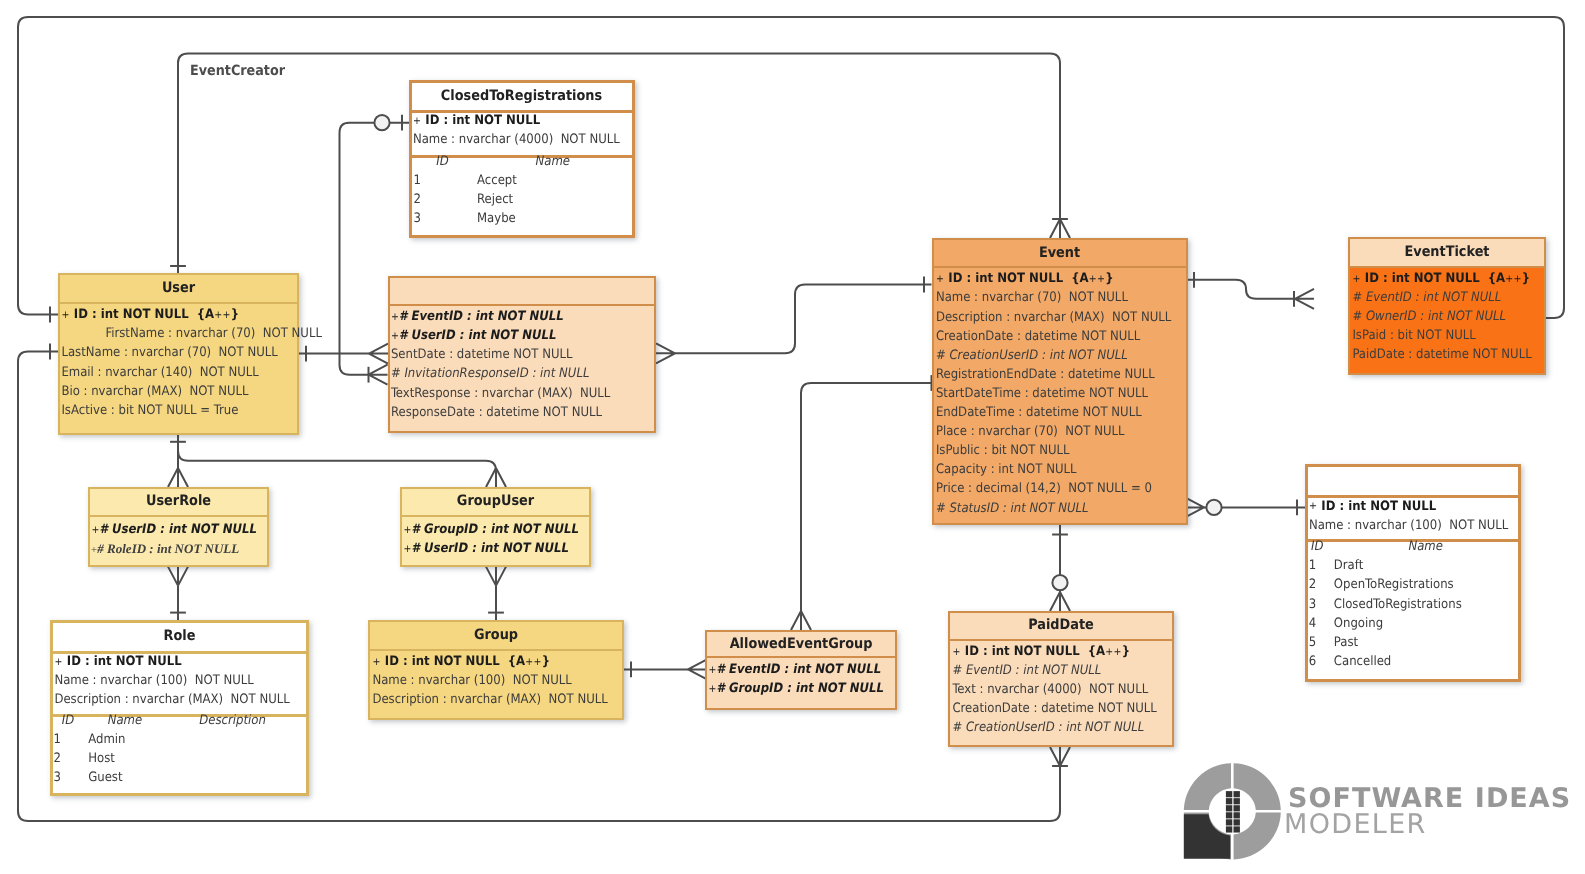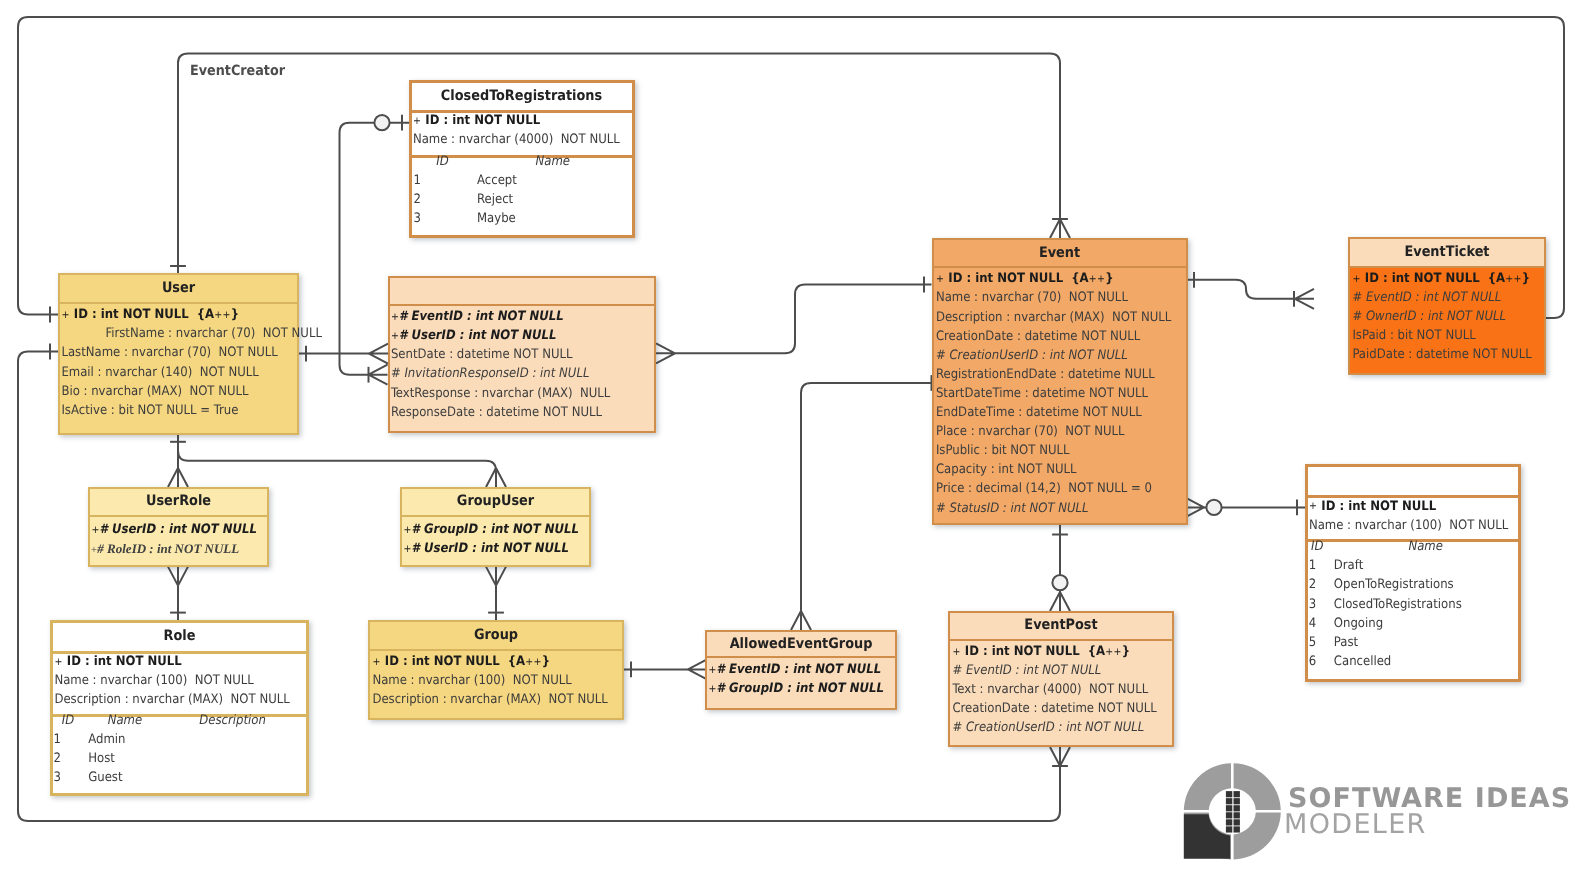--- a/index.html
+++ b/index.html
@@ -222,21 +222,21 @@
         <div class="row" style="left: 2.4px; top: 49.1px; height: 19.1px; line-height: 19.1px;"><span>Name : nvarchar (100)  NOT NULL</span></div>
         <div class="row" style="left: 2.4px; top: 68.2px; height: 19.1px; line-height: 19.1px;"><span>Description : nvarchar (MAX)  NOT NULL</span></div>
       </div>
       <div class="ent" style="left: 705px; top: 630px; width: 192px; height: 80px; background: rgb(250, 220, 187); border: 2px solid rgb(208, 142, 74); box-shadow: rgba(40, 50, 70, 0.28) 2px 2px 5px;">
         <div class="hdrtxt" style="position: absolute; left: 0px; top: 0px; width: 188px; height: 24px; line-height: 24px; background: rgb(250, 220, 187);">AllowedEventGroup</div>
         <div style="position: absolute; left: 0px; top: 24px; width: 188px; height: 2px; background: rgb(208, 142, 74);"></div>
         <div class="row" style="left: 1.4px; top: 28px; height: 19.1px; line-height: 19.1px; font-weight: bold; font-style: italic; color: rgb(28, 28, 28);"><span class="vis">+</span><span>#</span><span> EventID : int NOT NULL</span></div>
         <div class="row" style="left: 1.4px; top: 47.1px; height: 19.1px; line-height: 19.1px; font-weight: bold; font-style: italic; color: rgb(28, 28, 28);"><span class="vis">+</span><span>#</span><span> GroupID : int NOT NULL</span></div>
       </div>
       <div class="ent" style="left: 948px; top: 611px; width: 226px; height: 136px; background: rgb(250, 220, 187); border: 2px solid rgb(208, 142, 74); box-shadow: rgba(40, 50, 70, 0.28) 2px 2px 5px;">
-        <div class="hdrtxt" style="position: absolute; left: 0px; top: 0px; width: 222px; height: 25.5px; line-height: 25.5px; background: rgb(250, 220, 187);">EventPost</div>
+        <div class="hdrtxt" style="position: absolute; left: 0px; top: 0px; width: 222px; height: 25.5px; line-height: 25.5px; background: rgb(250, 220, 187);">PaidDate</div>
         <div style="position: absolute; left: 0px; top: 25.5px; width: 222px; height: 2px; background: rgb(208, 142, 74);"></div>
         <div class="row" style="left: 2.4px; top: 29px; height: 19.1px; line-height: 19.1px; font-weight: bold; color: rgb(28, 28, 28);"><span class="vis">+</span><span> ID : int NOT NULL  {A</span><span class="vis">++</span><span>}</span></div>
         <div class="row" style="left: 2.4px; top: 48.1px; height: 19.1px; line-height: 19.1px; font-style: italic;"><span>#</span><span> EventID : int NOT NULL</span></div>
         <div class="row" style="left: 2.4px; top: 67.2px; height: 19.1px; line-height: 19.1px;"><span>Text : nvarchar (4000)  NOT NULL</span></div>
         <div class="row" style="left: 2.4px; top: 86.3px; height: 19.1px; line-height: 19.1px;"><span>CreationDate : datetime NOT NULL</span></div>
         <div class="row" style="left: 2.4px; top: 105.4px; height: 19.1px; line-height: 19.1px; font-style: italic;"><span>#</span><span> CreationUserID : int NOT NULL</span></div>
       </div>
     </div>
   <div class="frame-label" id="pkglabel" style="left: 190px; top: 64px;">EventCreator</div>
 

